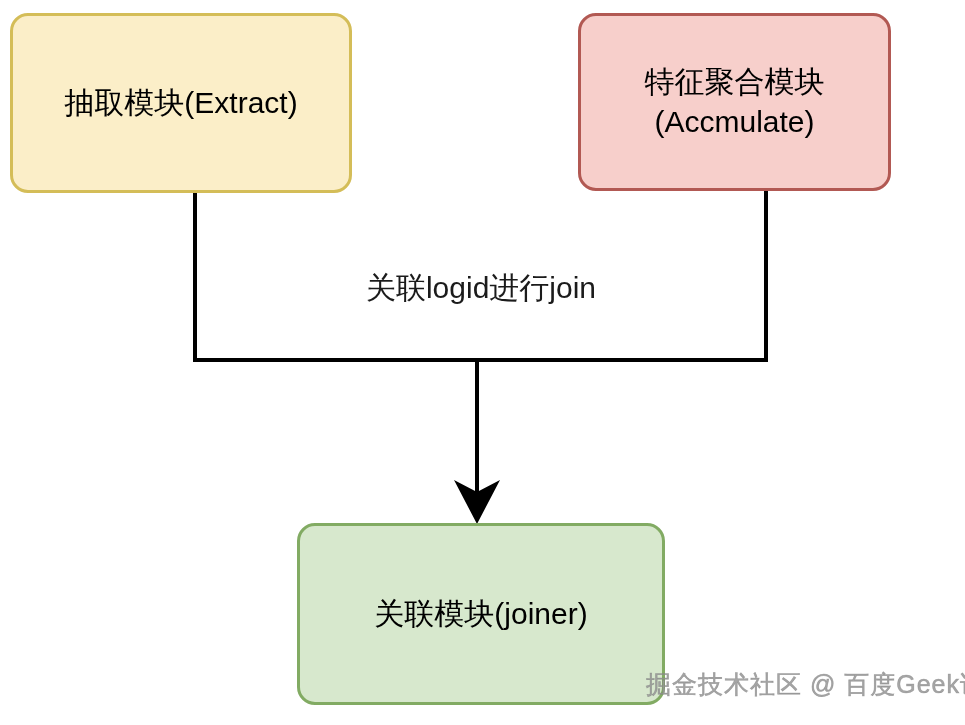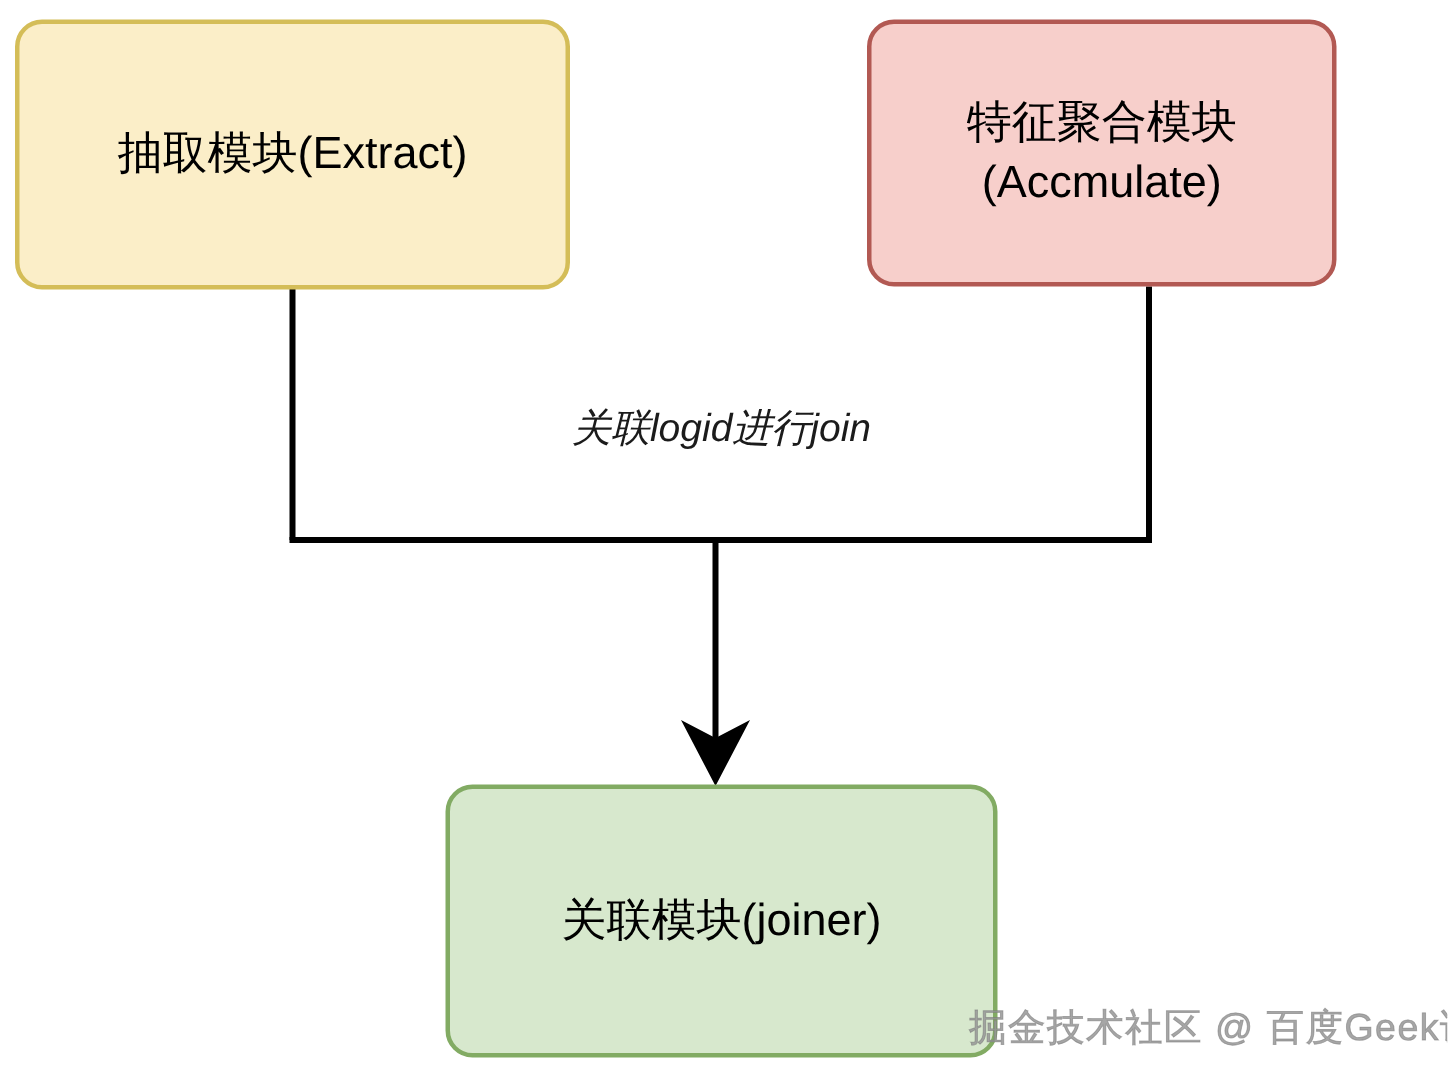--- a/index.html
+++ b/index.html
@@ -36,21 +36,21 @@
     display: block;
     white-space: pre-line;
     font-size: 30px;
     letter-spacing: 0px;
   }
 
   
   #node-extract {
     left: 10px;
     top: 13px;
-    width: 370px;
+    width: 342px;
     height: 180px;
     background: #fbeec8;
     border-color: #d4bd58;
   }
 
   
   #node-accumulate {
     left: 578px;
     top: 13px;
     width: 313px;
@@ -80,25 +80,24 @@
     z-index: 2;
   }
 
   
   #edge-label {
     position: absolute;
     left: 195px;
     top: 268px;
     width: 572px;
     text-align: center;
-    font-size: 26px;
+    font-size: 30px;
     color: #1b1b1b;
     z-index: 4;
     white-space: nowrap;
-    font-style: italic;
   }
 
   
   #watermark {
     position: absolute;
     left: 646px;
     top: 668px;
     font-size: 25px;
     color: rgba(150,150,150,0.85);
     -webkit-text-stroke: 0.6px rgba(120,120,120,0.55);

